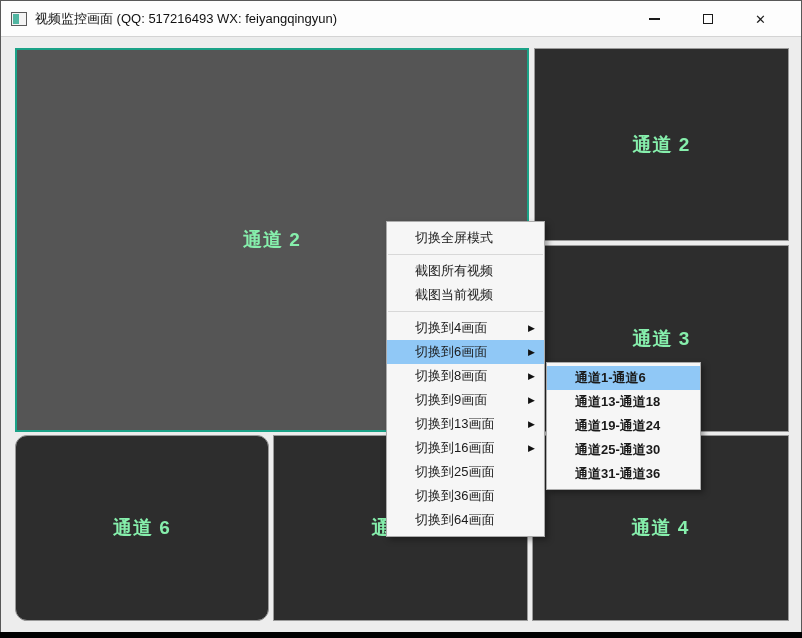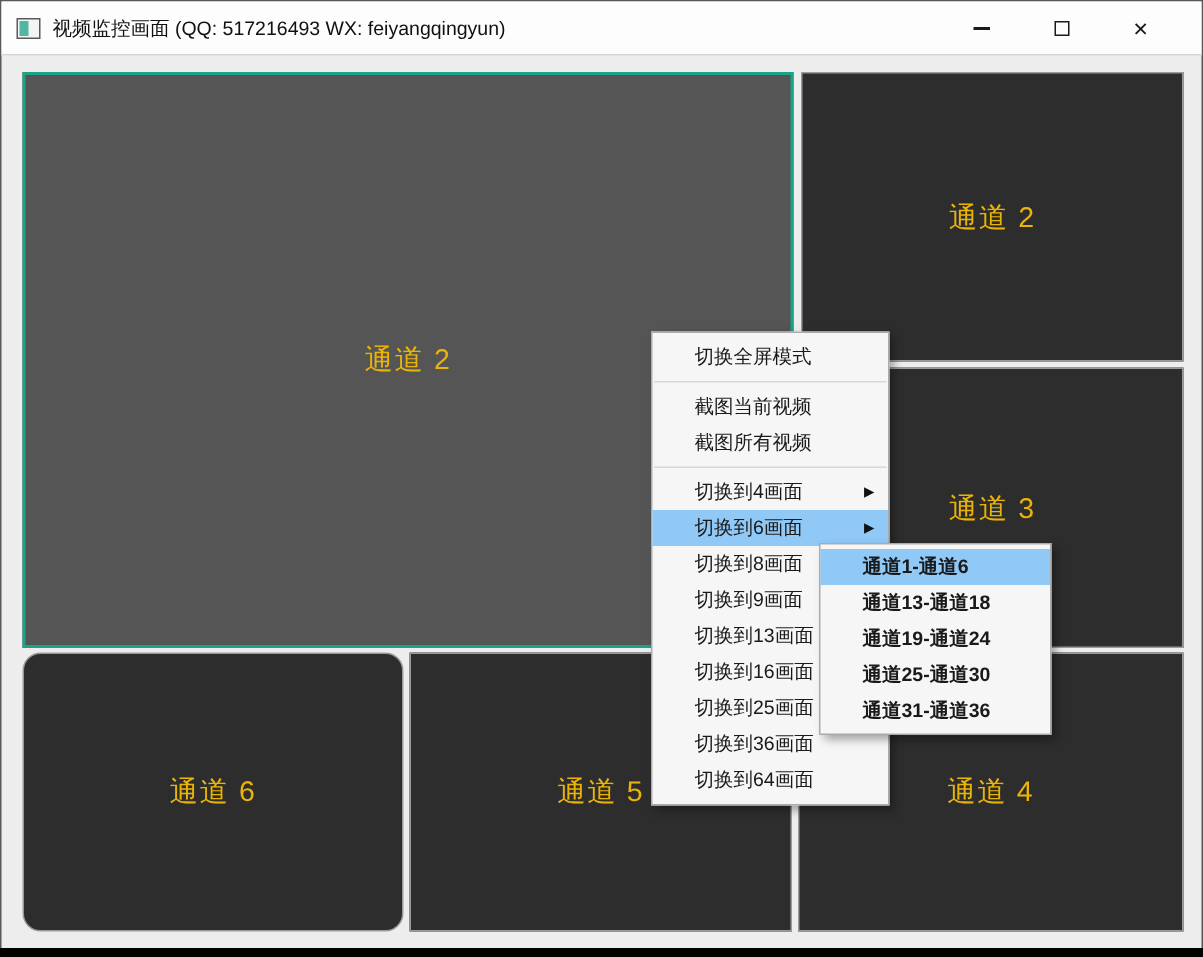--- a/index.html
+++ b/index.html
@@ -44,36 +44,36 @@
   
   .panel {
     position:absolute; background:var(--panel-bg,#2d2d2d);
     border:1px solid var(--panel-border,#9a9a9a);
     display:flex; align-items:center; justify-content:center;
   }
   .panel.selected {
     background:var(--selected-panel-bg,#555555);
     border:2px solid var(--accent,#1ba287);
   }
-  .panel-label { color:#eab308; font-size:19px; letter-spacing:1px; }
+  .panel-label { color:#86efac; font-size:19px; letter-spacing:1px;font-weight:bold; }
   .p1 { left:14px;  top:47px;  width:514px; height:384px; }
   .p2 { left:533px; top:47px;  width:255px; height:193px; }
   .p3 { left:533px; top:244px; width:255px; height:187px; }
   .p6 { left:14px;  top:434px; width:254px; height:186px;border-radius:12px; }
   .p5 { left:272px; top:434px; width:255px; height:186px; }
   .p4 { left:531px; top:434px; width:257px; height:186px; }
 
   
   .menu {
     position:absolute; background:var(--menu-bg,#f6f6f6);
     border:1px solid var(--menu-border,#ababab);
     box-shadow:3px 3px 6px rgba(0,0,0,0.35);
     padding:4px 0; z-index:10;
   }
-  .main-menu { left:385px; top:220px; width:159px;margin-left:48px; }
+  .main-menu { left:385px; top:220px; width:159px; }
   .sub-menu  { left:545px; top:361px; width:155px; padding:3px 0; z-index:11;font-weight:bold; }
   .menu-item {
     height:24px; display:flex; align-items:center;
     padding:0 9px 0 28px; font-size:13px; color:#1a1a1a;
     position:relative; white-space:nowrap; cursor:default;
   }
   .menu-item.highlighted { background:var(--highlight,#90c8f6); }
   .menu-sep { height:1px; background:#d8d8d8; margin:4px 1px; }
   .sub-arrow {
     position:absolute; right:9px; top:50%; transform:translateY(-50%);
@@ -121,24 +121,24 @@
       <span class="panel-label">通道 4</span>
     </div>
   </div>
 
   <div class="menu main-menu" id="main-menu">
       <div class="menu-item">
         <span>切换全屏模式</span>
       </div>
       <div class="menu-sep"></div>
       <div class="menu-item">
-        <span>截图当前视频</span>
+        <span>截图所有视频</span>
       </div>
       <div class="menu-item">
-        <span>截图所有视频</span>
+        <span>截图当前视频</span>
       </div>
       <div class="menu-sep"></div>
       <div class="menu-item">
         <span>切换到4画面</span>
         <span class="sub-arrow">▶</span>
       </div>
       <div class="menu-item highlighted">
         <span>切换到6画面</span>
         <span class="sub-arrow">▶</span>
       </div>

